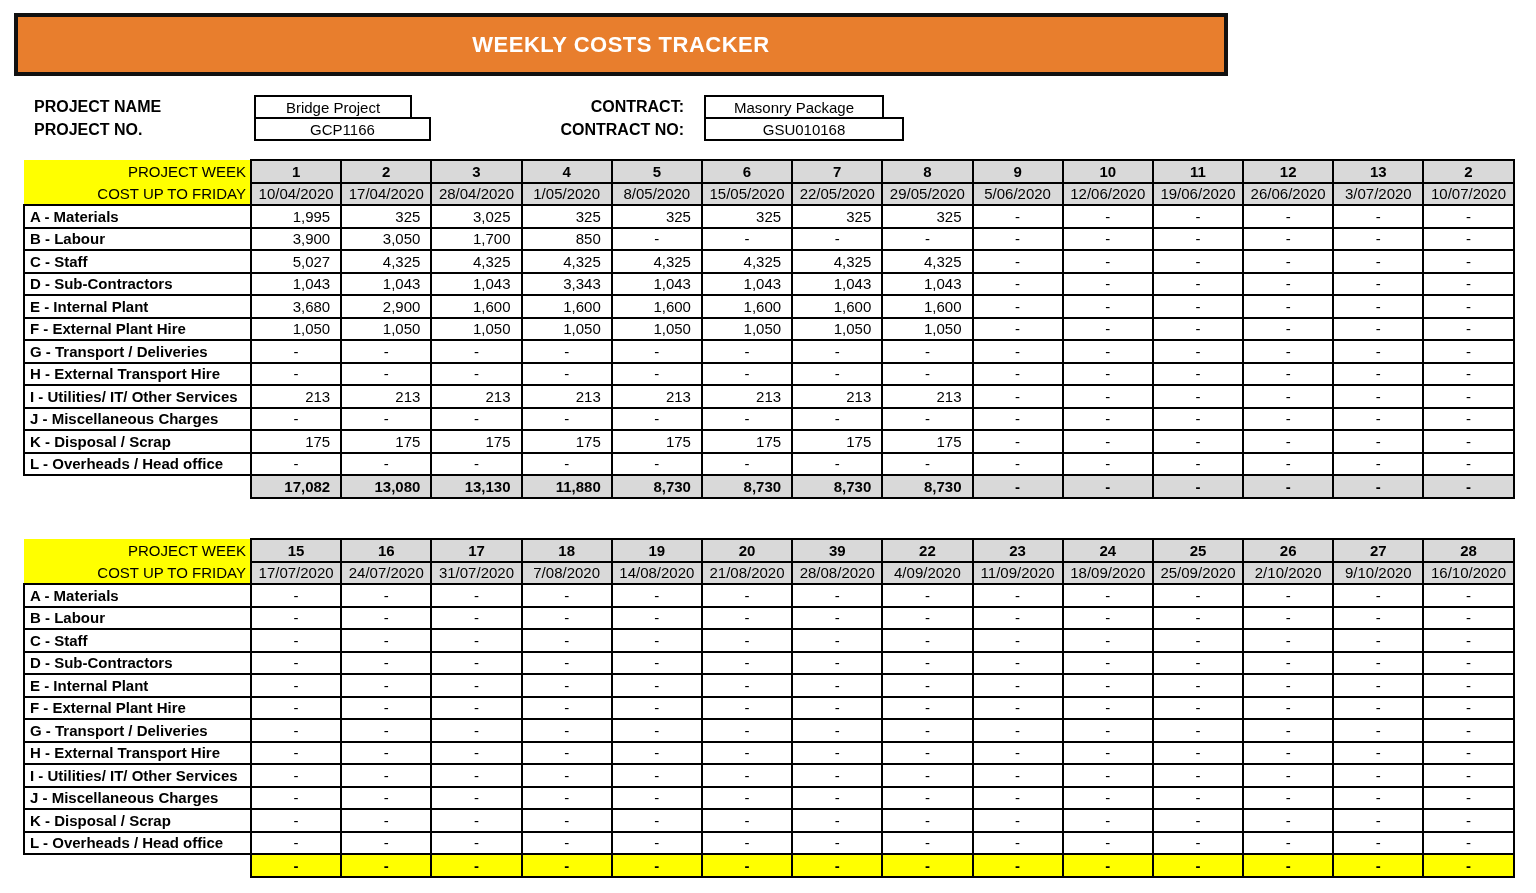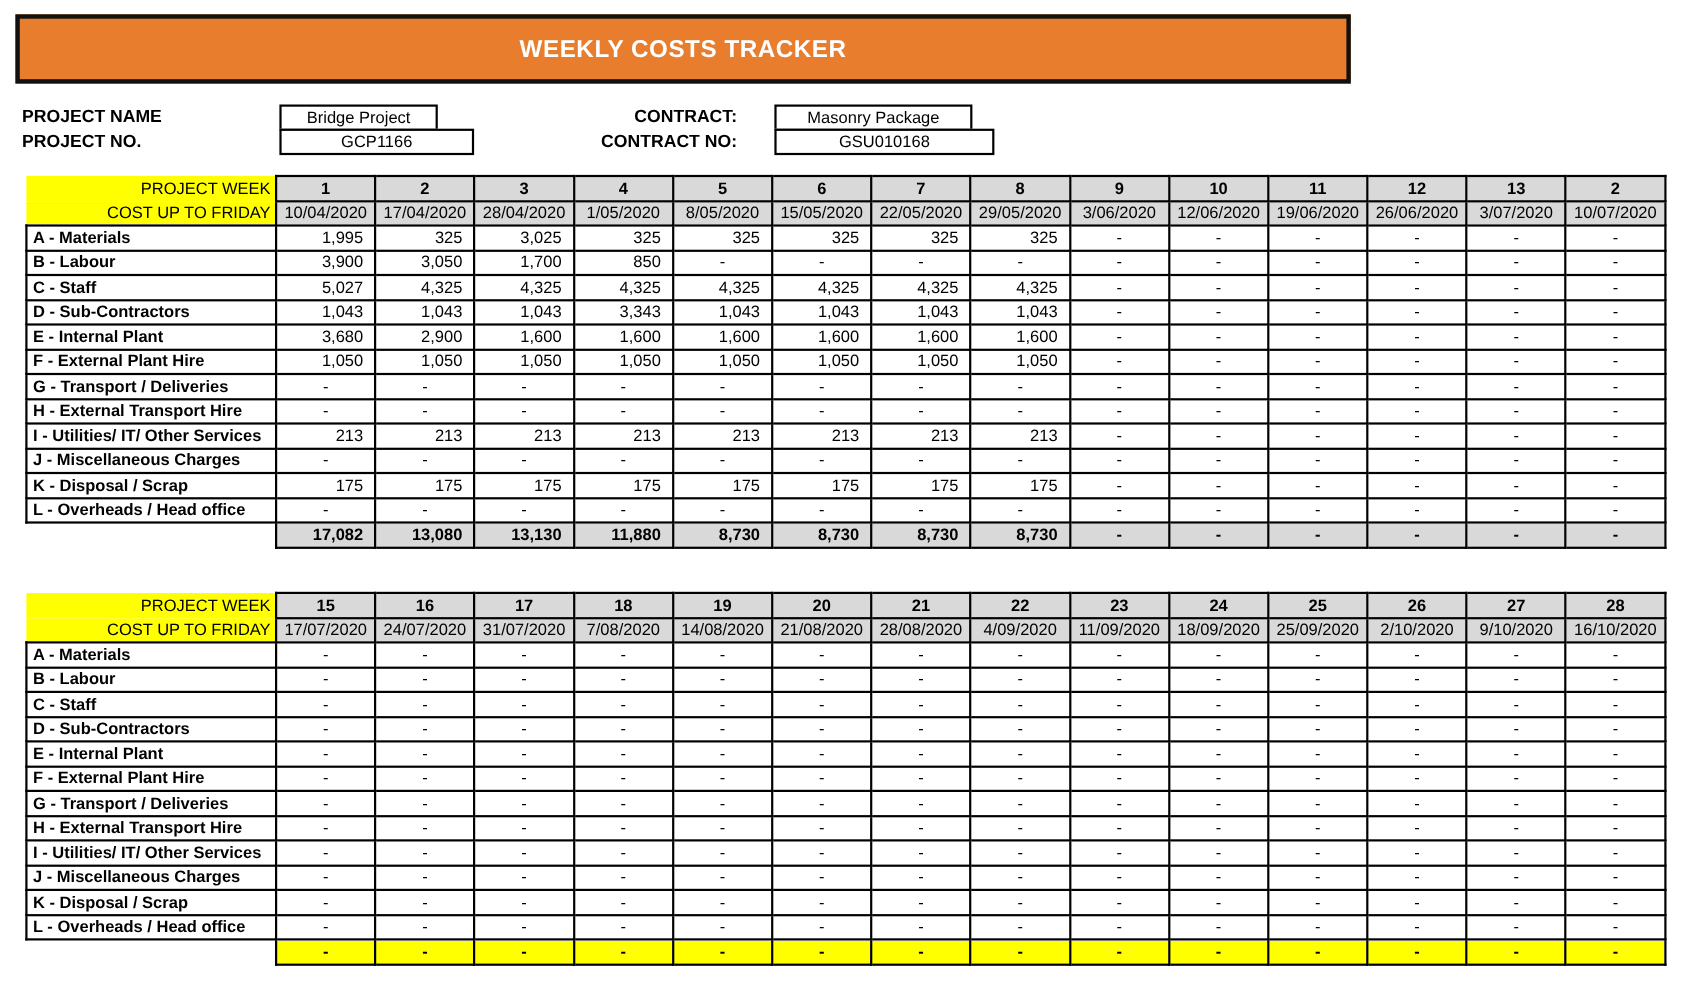--- a/index.html
+++ b/index.html
@@ -11,31 +11,31 @@
   .banner {
     position:absolute; left:14px; top:13px; width:1214px; height:63px;
     background:var(--banner-orange,#E87E2D);
     border:4px solid #111;
     display:flex; align-items:center; justify-content:center;
   }
   .banner-title {
     color:#ffffff; font-weight:bold; font-size:22px; letter-spacing:0.5px;
   }
   .pi-label {
-    position:absolute; font-weight:bold; font-size:16px; white-space:nowrap;
+    position:absolute; font-weight:bold; font-size:16px; white-space:nowrap;margin-left:14px;
   }
   .pl1 { left:20px; top:98px; }
   .pl2 { left:20px; top:121px; }
   .pr1 { left:470px; top:98px; width:200px; text-align:right; }
   .pr2 { left:470px; top:121px; width:200px; text-align:right; }
   .pi-box {
     position:absolute; height:24px; border:2px solid #000; background:#fff;
     font-size:15px; text-align:center; line-height:21px; white-space:nowrap;
   }
-  .pb1 { left:254px; top:95px;  width:144px; }
+  .pb1 { left:254px; top:95px;  width:158px; }
   .pb2 { left:254px; top:117px; width:177px; }
   .pb3 { left:704px; top:95px;  width:180px; }
   .pb4 { left:704px; top:117px; width:200px; }
 
   table.costs-table {
     position:absolute; left:23px;
     border-collapse:collapse; table-layout:fixed;
     font-size:15px;
   }
   .t1 { top:159px; }
@@ -117,21 +117,21 @@
         <tr>
           <td class="c-yh">COST UP TO FRIDAY</td>
           <td class="c-date">10/04/2020</td>
           <td class="c-date">17/04/2020</td>
           <td class="c-date">28/04/2020</td>
           <td class="c-date">1/05/2020</td>
           <td class="c-date">8/05/2020</td>
           <td class="c-date">15/05/2020</td>
           <td class="c-date">22/05/2020</td>
           <td class="c-date">29/05/2020</td>
-          <td class="c-date">3/06/2020</td>
+          <td class="c-date">5/06/2020</td>
           <td class="c-date">12/06/2020</td>
           <td class="c-date">19/06/2020</td>
           <td class="c-date">26/06/2020</td>
           <td class="c-date">3/07/2020</td>
           <td class="c-date">10/07/2020</td>
         </tr>
         <tr>
           <td class="c-label">A - Materials</td>
           <td class="c-val">1,995</td>
           <td class="c-val">325</td>
@@ -374,21 +374,21 @@
       </colgroup>
       <tbody>
         <tr>
           <td class="c-yh">PROJECT WEEK</td>
           <td class="c-week">15</td>
           <td class="c-week">16</td>
           <td class="c-week">17</td>
           <td class="c-week">18</td>
           <td class="c-week">19</td>
           <td class="c-week">20</td>
-          <td class="c-week">21</td>
+          <td class="c-week">39</td>
           <td class="c-week">22</td>
           <td class="c-week">23</td>
           <td class="c-week">24</td>
           <td class="c-week">25</td>
           <td class="c-week">26</td>
           <td class="c-week">27</td>
           <td class="c-week">28</td>
         </tr>
         <tr>
           <td class="c-yh">COST UP TO FRIDAY</td>

